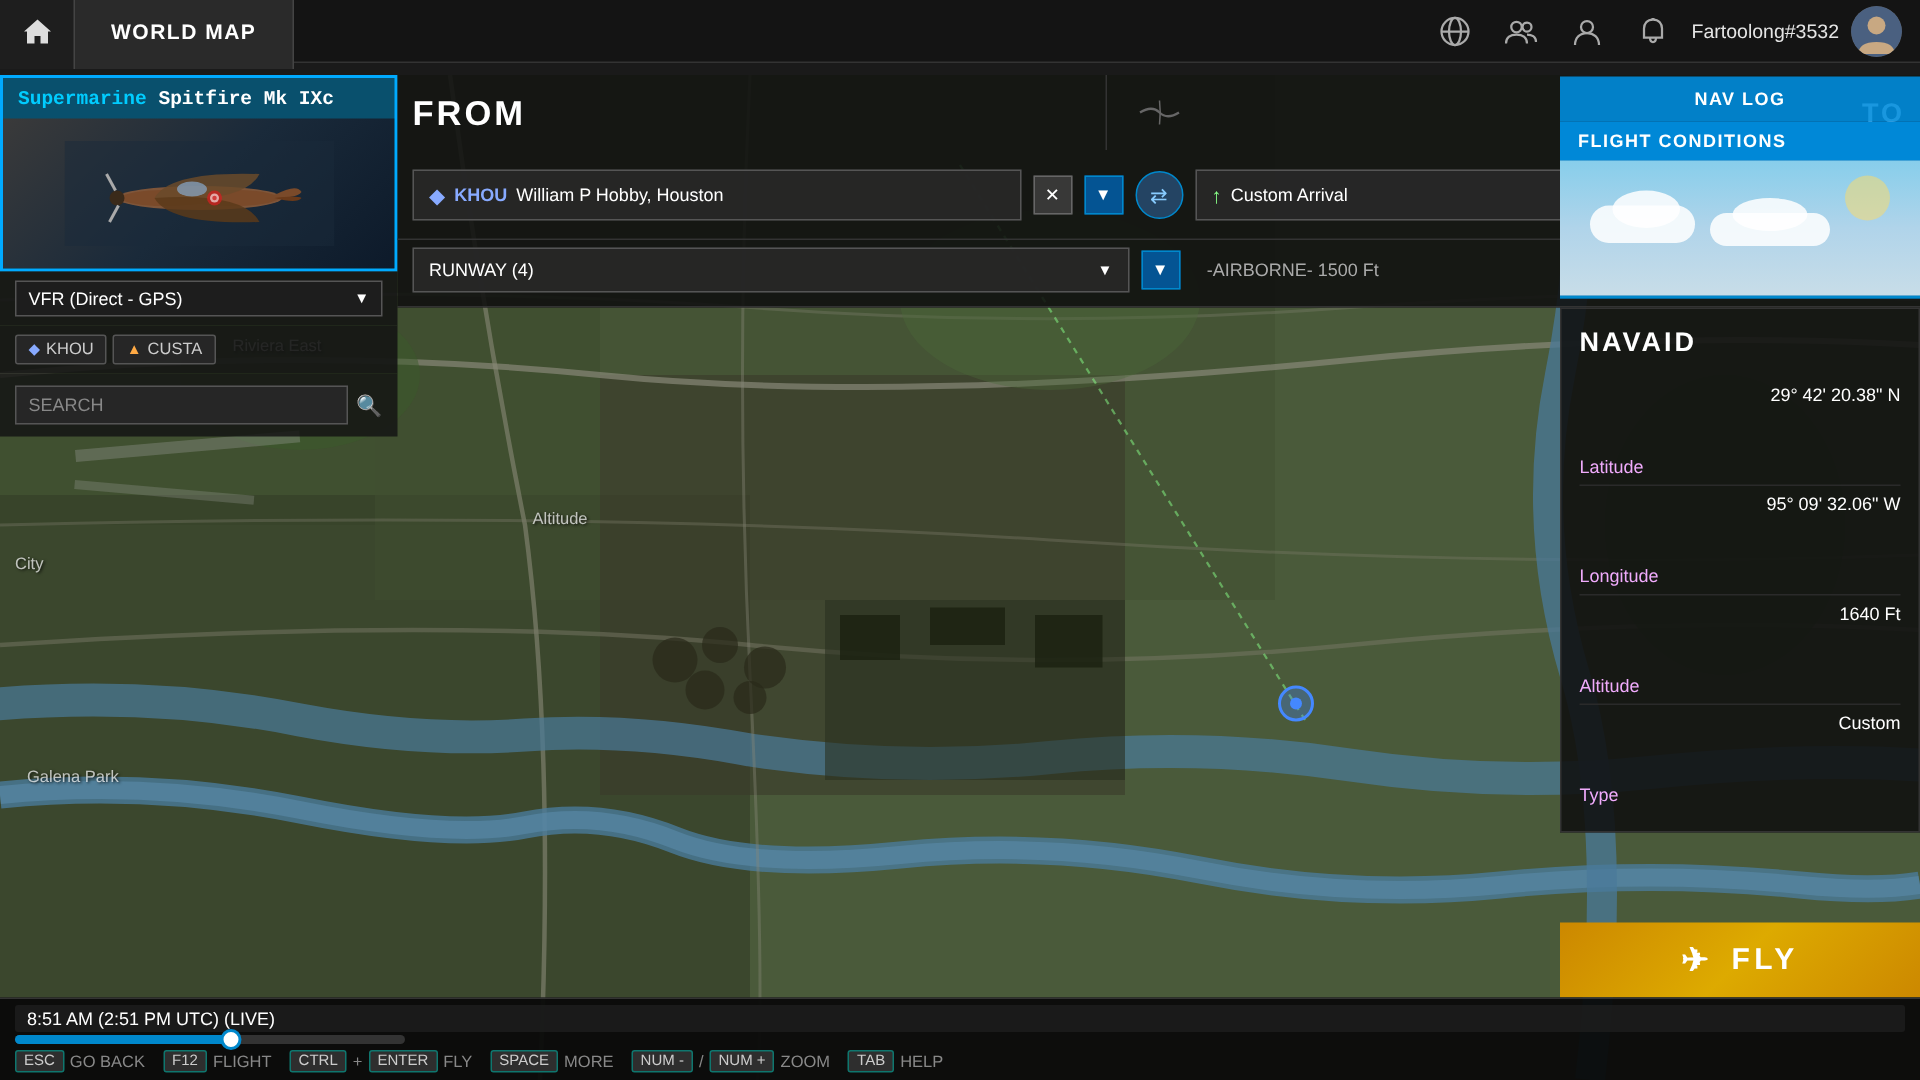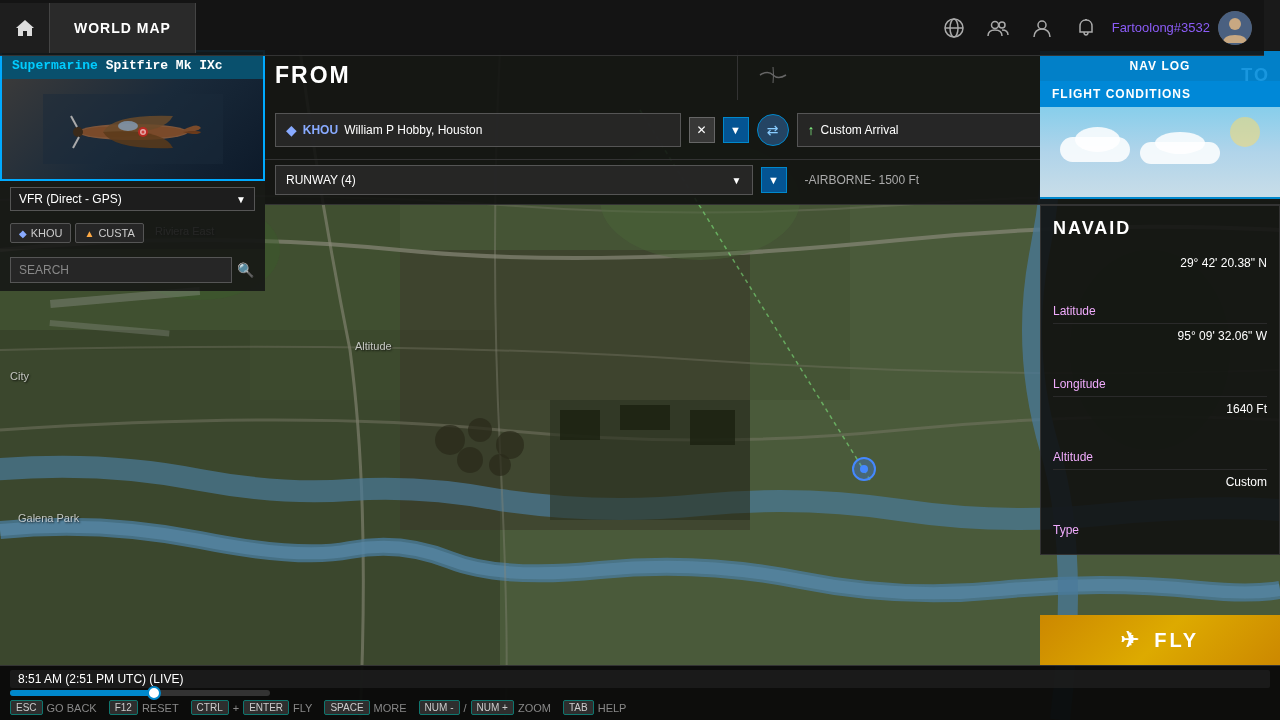--- a/index.html
+++ b/index.html
@@ -9,22 +9,22 @@
       overflow: hidden;
       font-family: 'Segoe UI', Arial, sans-serif;
       background: #1a1a1a;
       color: #fff;
       font-size: 13px;
     }
 
     
     #top-bar {
       position: absolute;
-      top: 0; left: 0; right: 16px;
-      height: 56px;
+      top: 0; left: 0; right: 0;
+      height: 42px;
       background: rgba(20,20,20,0.92);
       display: flex;
       align-items: center;
       z-index: 100;
       border-bottom: 1px solid #333;
     }
     #home-btn {
       width: 50px;
       height: 50px;
       display: flex;
@@ -63,21 +63,21 @@
       justify-content: center;
       border-radius: 50%;
       cursor: pointer;
       font-size: 16px;
       color: #ccc;
     }
     #username-area {
       display: flex;
       align-items: center;
       gap: 8px;
-      color: #8b5cf6;
+      color: #e5e5e5;
       font-size: 13px;
       cursor: pointer;
       text-align: right;
     }
     #avatar {
       width: 34px;
       height: 34px;
       border-radius: 50%;
       background: #555;
       display: flex;
@@ -849,21 +849,21 @@
       <div id="time-slider-handle"></div>
     </div>
   </div>
   <div id="shortcuts-bar">
     <div class="shortcut-item">
       <span class="shortcut-key">ESC</span>
       <span>GO BACK</span>
     </div>
     <div class="shortcut-item">
       <span class="shortcut-key">F12</span>
-      <span>RESET</span>
+      <span>FLIGHT</span>
     </div>
     <div class="shortcut-item">
       <span class="shortcut-key">CTRL</span>
       <span>+</span>
       <span class="shortcut-key">ENTER</span>
       <span>FLY</span>
     </div>
     <div class="shortcut-item">
       <span class="shortcut-key">SPACE</span>
       <span>MORE</span>

